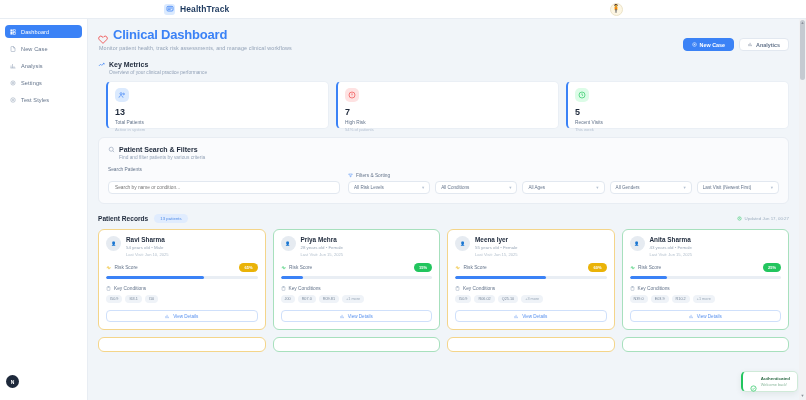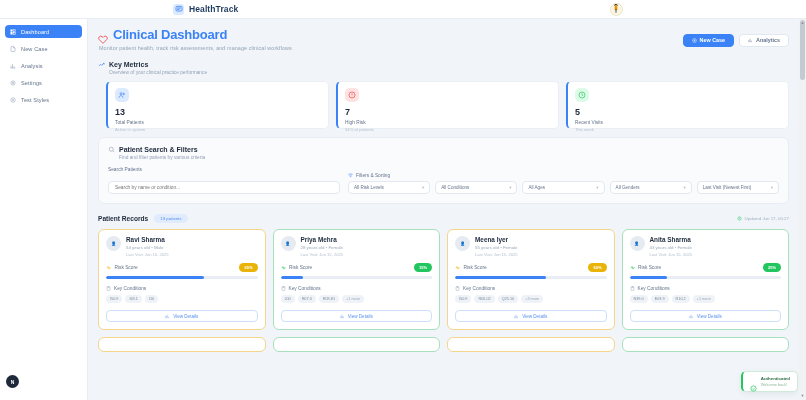--- a/index.html
+++ b/index.html
@@ -9,21 +9,21 @@
     background: #f1f5f9;
     overflow: hidden;
   }
   .app { width: 806px; height: 400px; position: relative; background:#f1f5f9; }
 
   
   .topbar {
     height: 19px; background: #ffffff; border-bottom: 1px solid #e8edf3;
     display: flex; align-items: center; position: relative;
   }
-  .brand { position:absolute; left: 173px; display:flex; align-items:center; gap:5px; }
+  .brand { position:absolute; left: 164px; display:flex; align-items:center; gap:5px; }
   .brand-ic {
     width: 11px; height: 11px; border-radius: 3px; background:#dbeafe;
     display:flex; align-items:center; justify-content:center;
   }
   .brand-ic svg { width: 8px; height: 8px; display:block; }
   .brand-name { font-size: 8.5px; font-weight: 700; color:#1e3a5f; letter-spacing:.1px; }
   .avatar-top {
     position:absolute; left: 610px; width:13px; height:13px; border-radius:50%;
     background:#fdf6e3; border:1px solid #ece3c8; display:flex; align-items:center;
     justify-content:center; font-size:8px; line-height:1;
@@ -48,21 +48,21 @@
     border-radius:50%; background:#1e293b; color:#fff; font-size:5px;
     display:flex; align-items:center; justify-content:center; font-weight:600;
   }
 
   
   .main {
     position:absolute; top:19px; left:88px; width:711px; height:381px;
     overflow:hidden; background:#f1f5f9; padding: 8px 10px 0 10px;
   }
 
-  .page-head { display:flex; align-items:center; justify-content:space-between; }
+  .page-head { display:flex; align-items:flex-end; justify-content:space-between; }
   .title-row { display:flex; align-items:center; gap:5px; }
   .heart-ic { width:10px; height:10px; display:block; }
   h1.page-title { font-size:13px; font-weight:700; color:#3b82f6; letter-spacing:-.2px; }
   .page-sub { font-size:5.4px; color:#94a3b8; margin-top:3px; margin-left:1px; letter-spacing:.1px; }
   .head-actions { display:flex; gap:5px; padding-top:2px; }
   .btn {
     display:flex; align-items:center; gap:3px; height:13px; padding:0 8px;
     border-radius:4px; font-size:5.4px; font-weight:600; cursor:pointer; white-space:nowrap;
   }
   .btn svg { width:5px; height:5px; display:block; }

